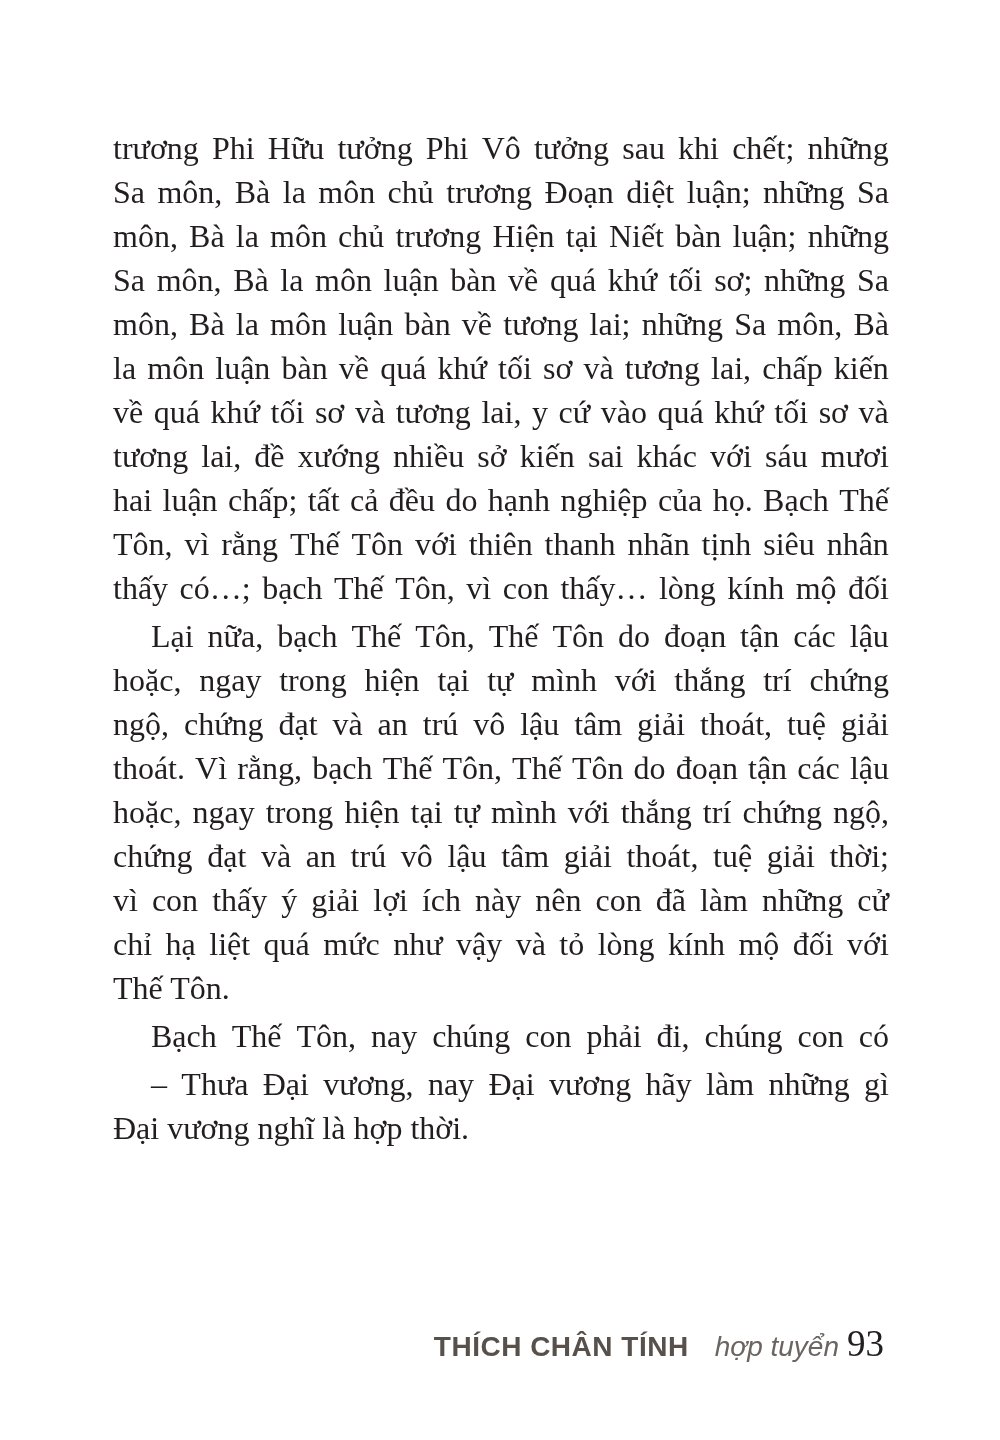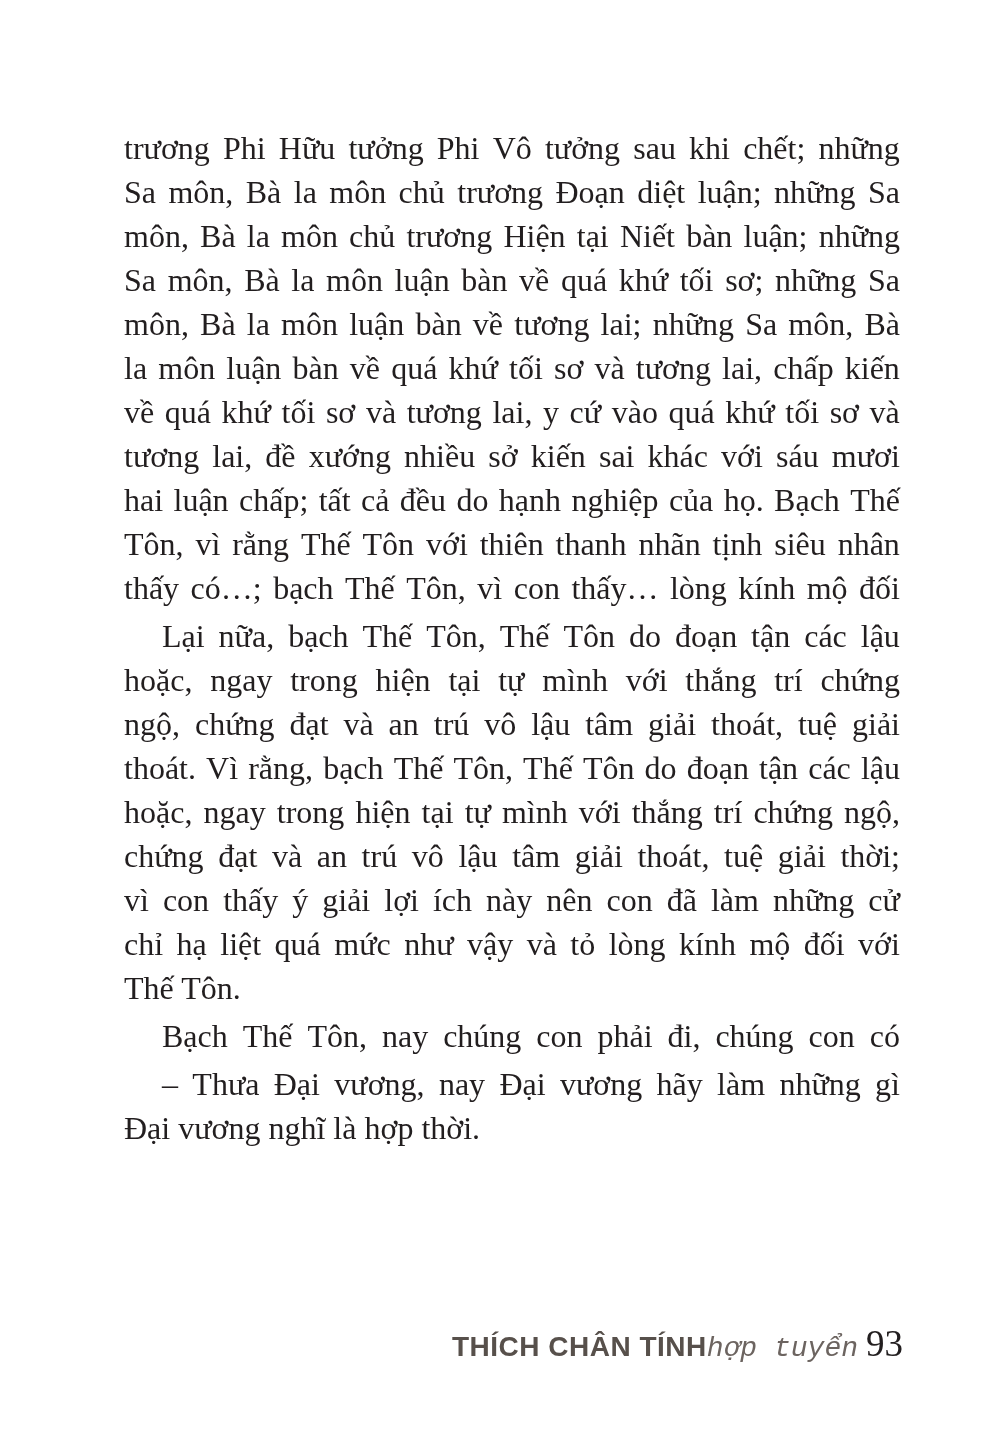--- a/index.html
+++ b/index.html
@@ -13,21 +13,21 @@
     position: relative;
     overflow: hidden;
     font-family: "Liberation Serif", serif;
   }
   .page {
     position: absolute;
     inset: 0;
   }
   .text-block {
     position: absolute;
-    left: 124px;
+    left: 113px;
     top: 126px;
     width: 776px;
     color: var(--body-text, #221e1f);
     font-size: 32px;
     line-height: 44px;
   }
   .paragraph { }
   .paragraph + .paragraph { margin-top: 4px; }
   .line {
     height: 44px;
@@ -36,37 +36,36 @@
   .line.just {
     display: flex;
     justify-content: space-between;
   }
   .line.indent {
     padding-left: 38px;
   }
   .footer {
     position: absolute;
     top: 1322px;
-    right: 97px;
+    right: 116px;
     display: flex;
     align-items: baseline;
     font-family: "Liberation Sans", sans-serif;
   }
   .footer .author {
     font-weight: bold;
     font-size: 28px;
     letter-spacing: 0.5px;
     color: var(--footer-author, #57504b);
   }
   .footer .collection {
     font-style: italic;
     font-size: 28px;
-    margin-left: 0;
+    margin-left: 26px;
     color: var(--footer-collection, #6c6460);
-    font-family: Liberation Mono, monospace;
   }
   .footer .pagenum {
     font-family: "Liberation Serif", serif;
     font-size: 37px;
     margin-left: 8px;
     color: var(--footer-page, #221e1f);
   }
 </style>
 </head>
 <body style="--bg: #ffffff; --body-text: #221e1f; --footer-author: #57504b; --footer-collection: #6c6460; --footer-page: #221e1f;">

